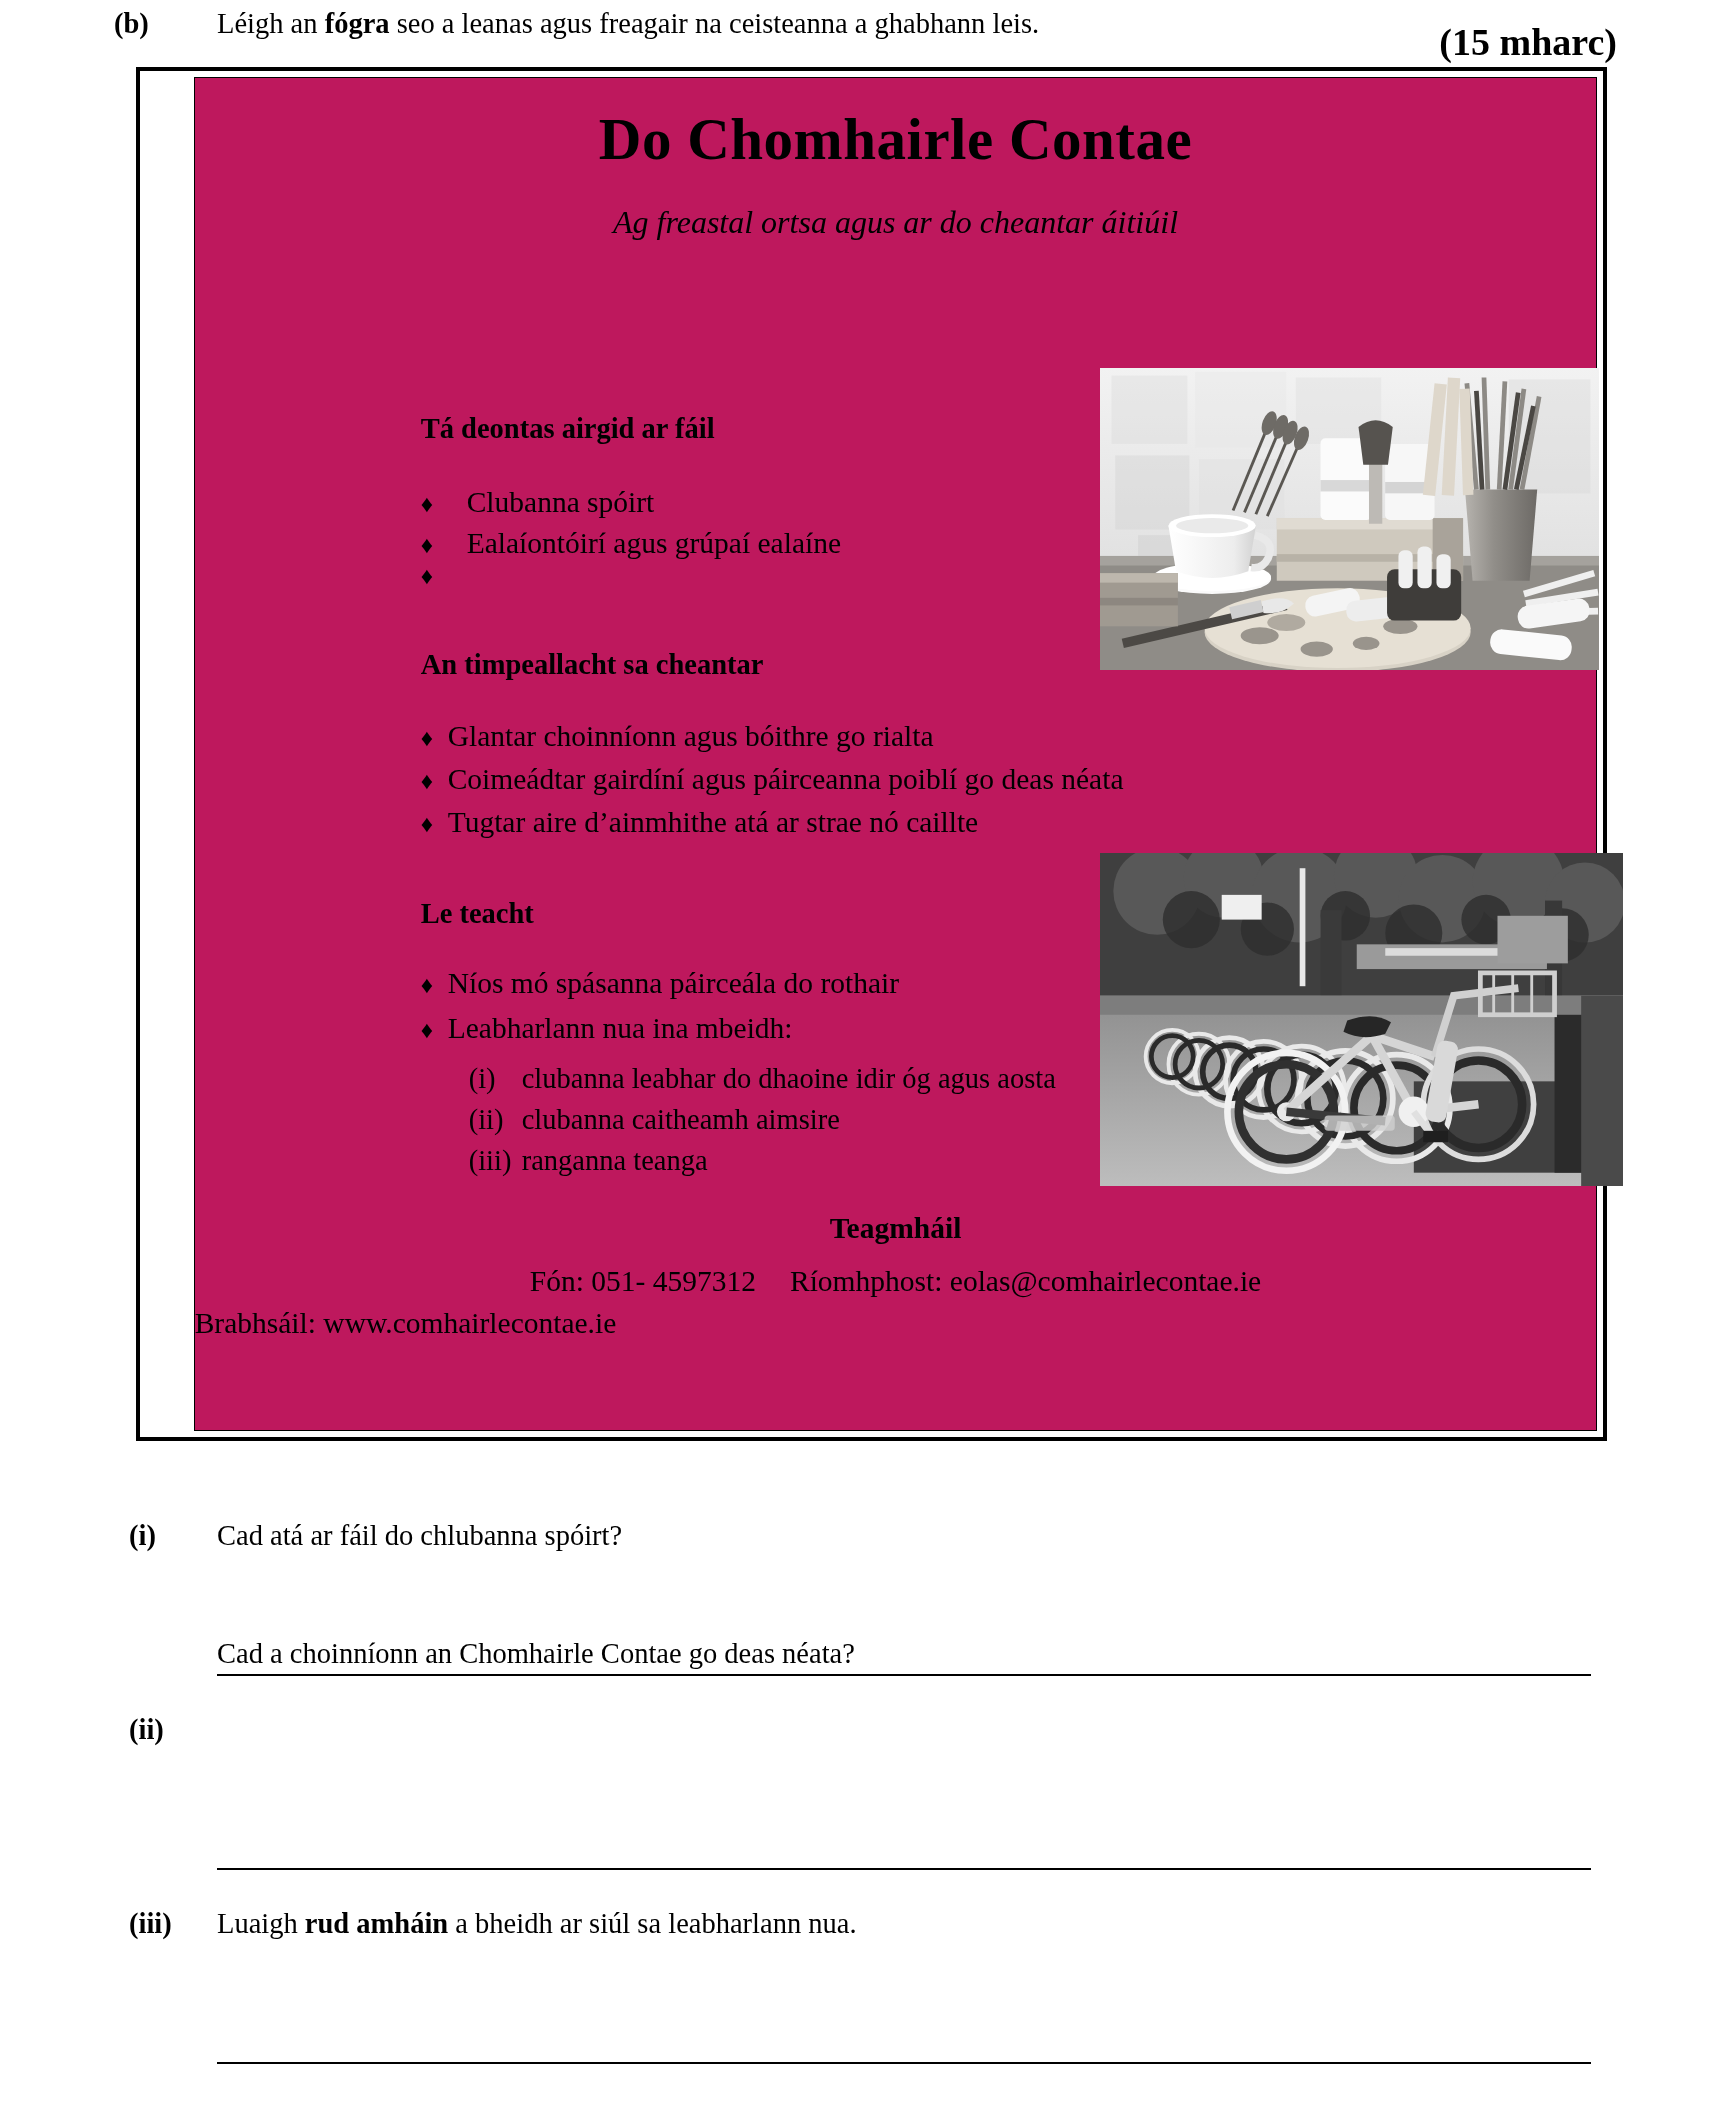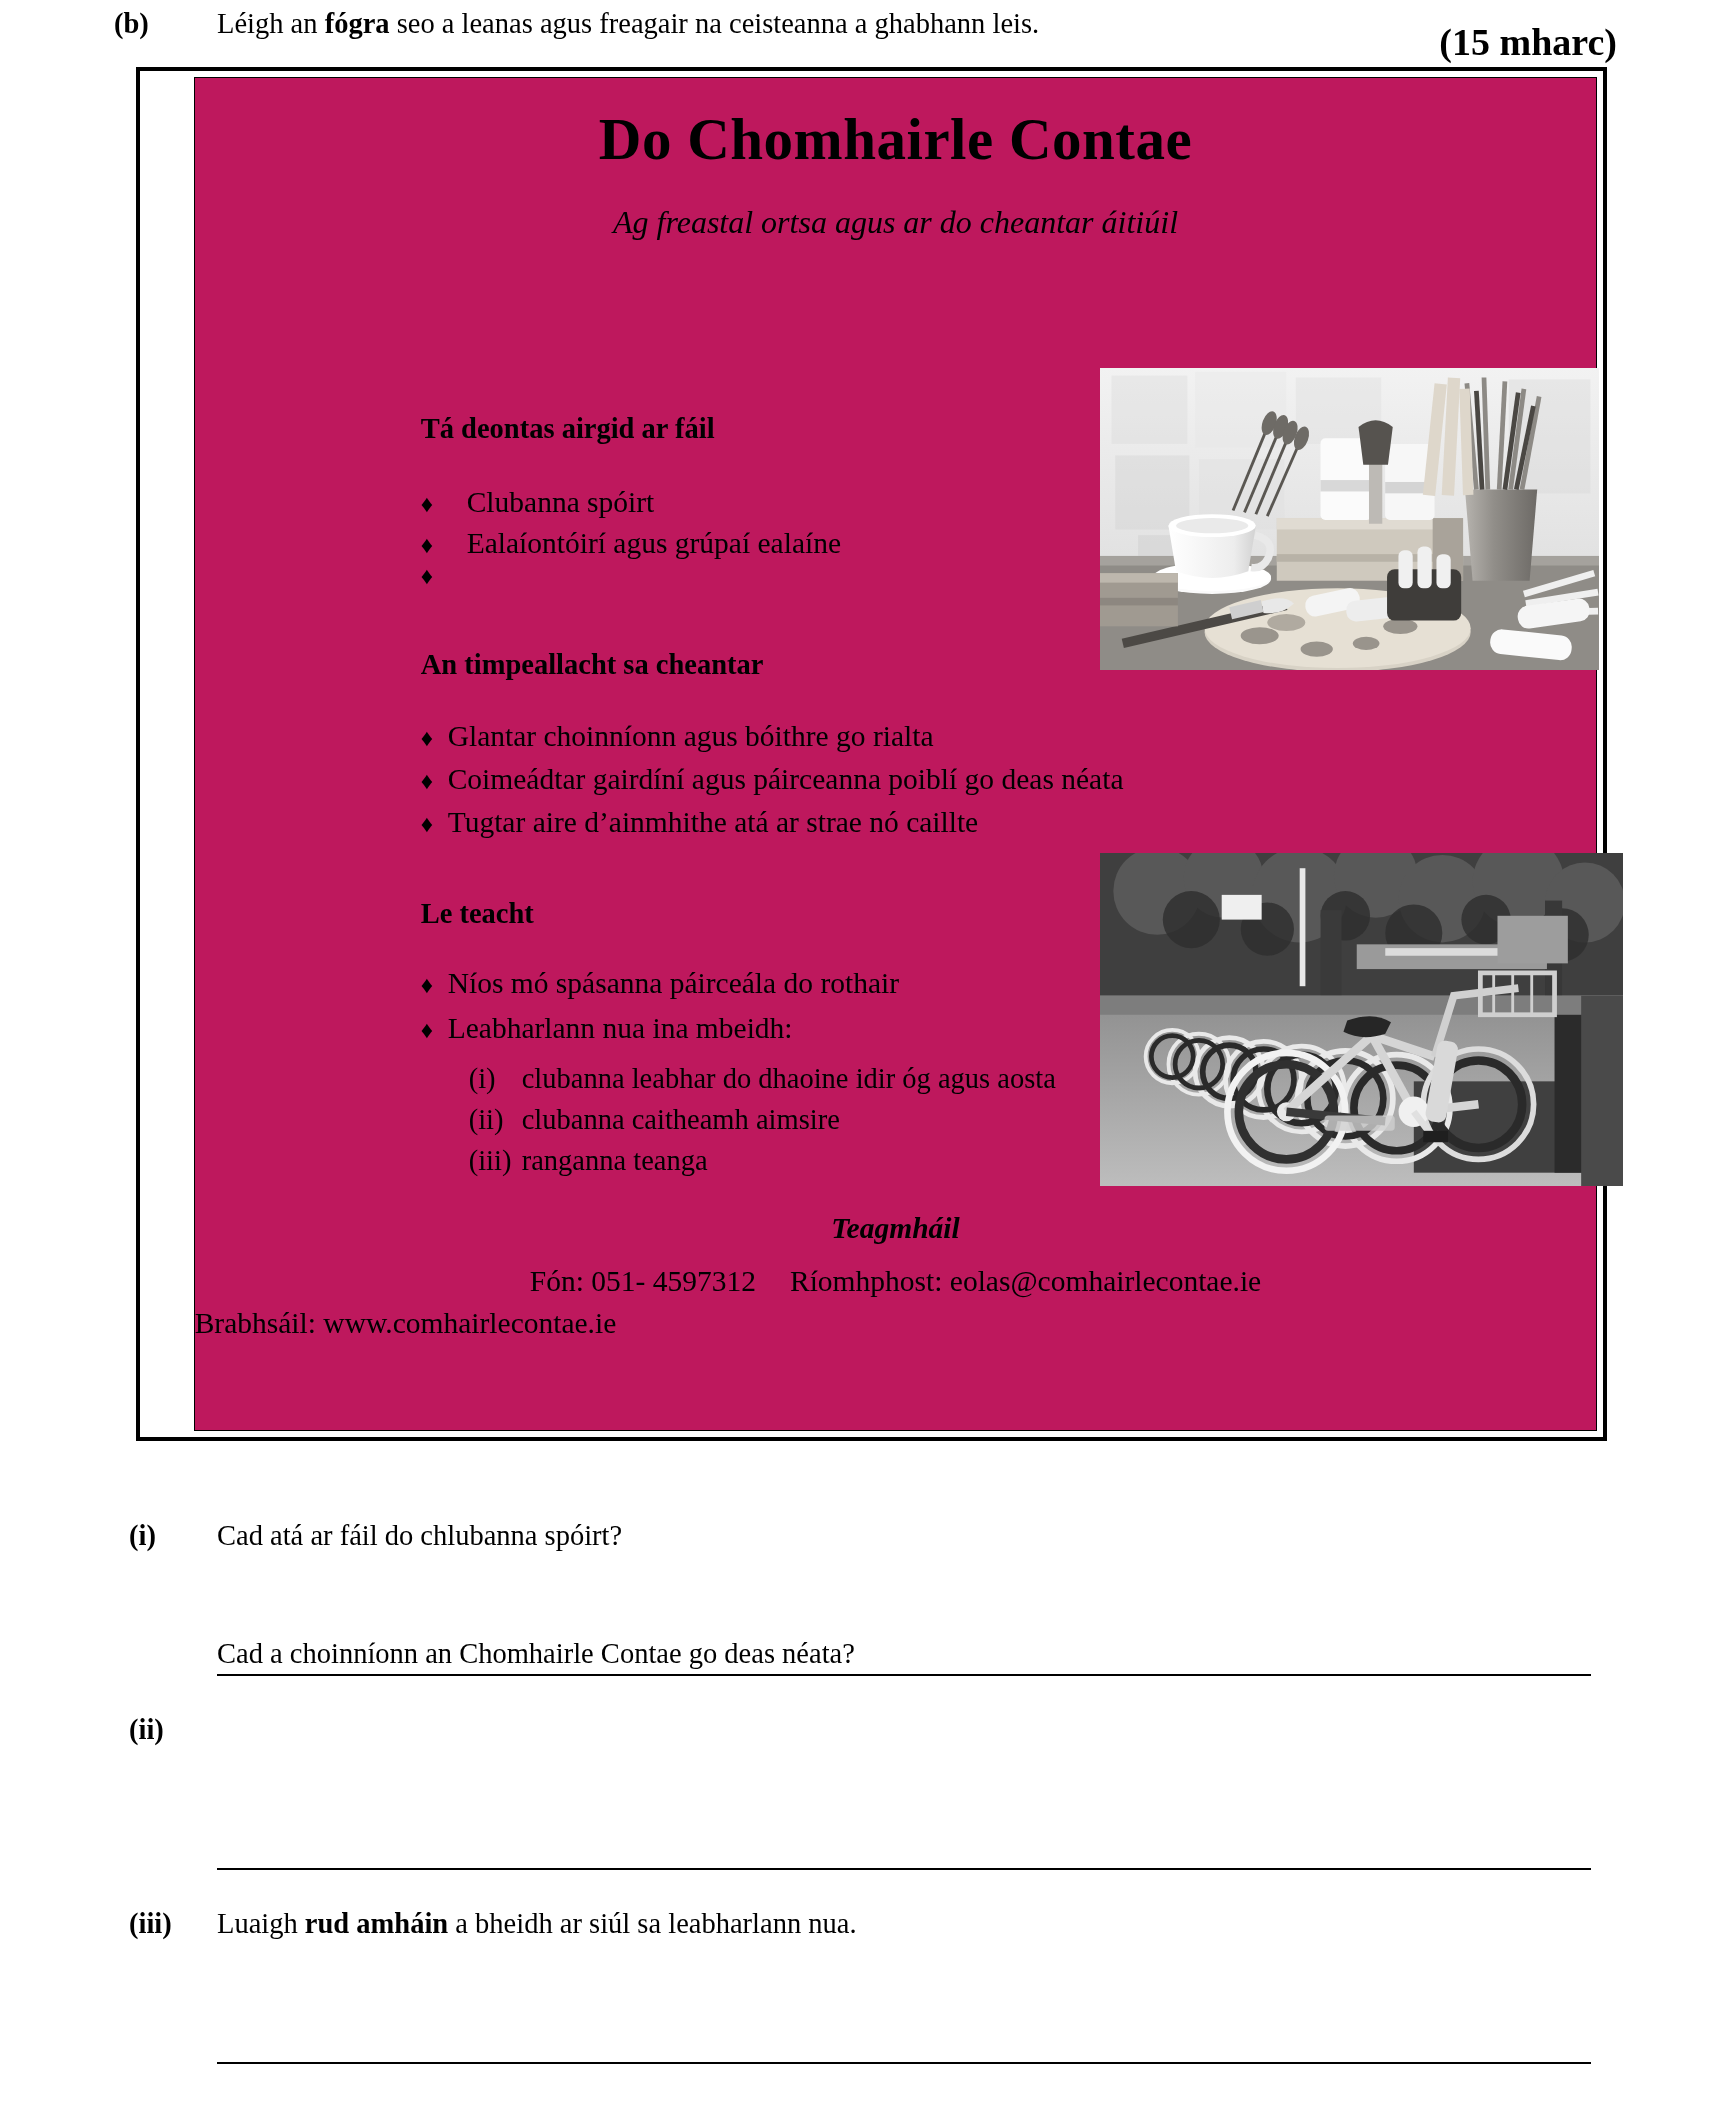--- a/index.html
+++ b/index.html
@@ -180,21 +180,20 @@
 
   
   .contact-heading {
     position: absolute;
     left: 0;
     top: 1134px;
     width: 100%;
     text-align: center;
     font-size: 29.5px;
     font-weight: bold;
-    font-style: italic;
   }
   .contact-line1 {
     position: absolute;
     left: 0;
     top: 1187px;
     width: 100%;
     text-align: center;
     font-size: 29.5px;
     white-space: nowrap;
   }

